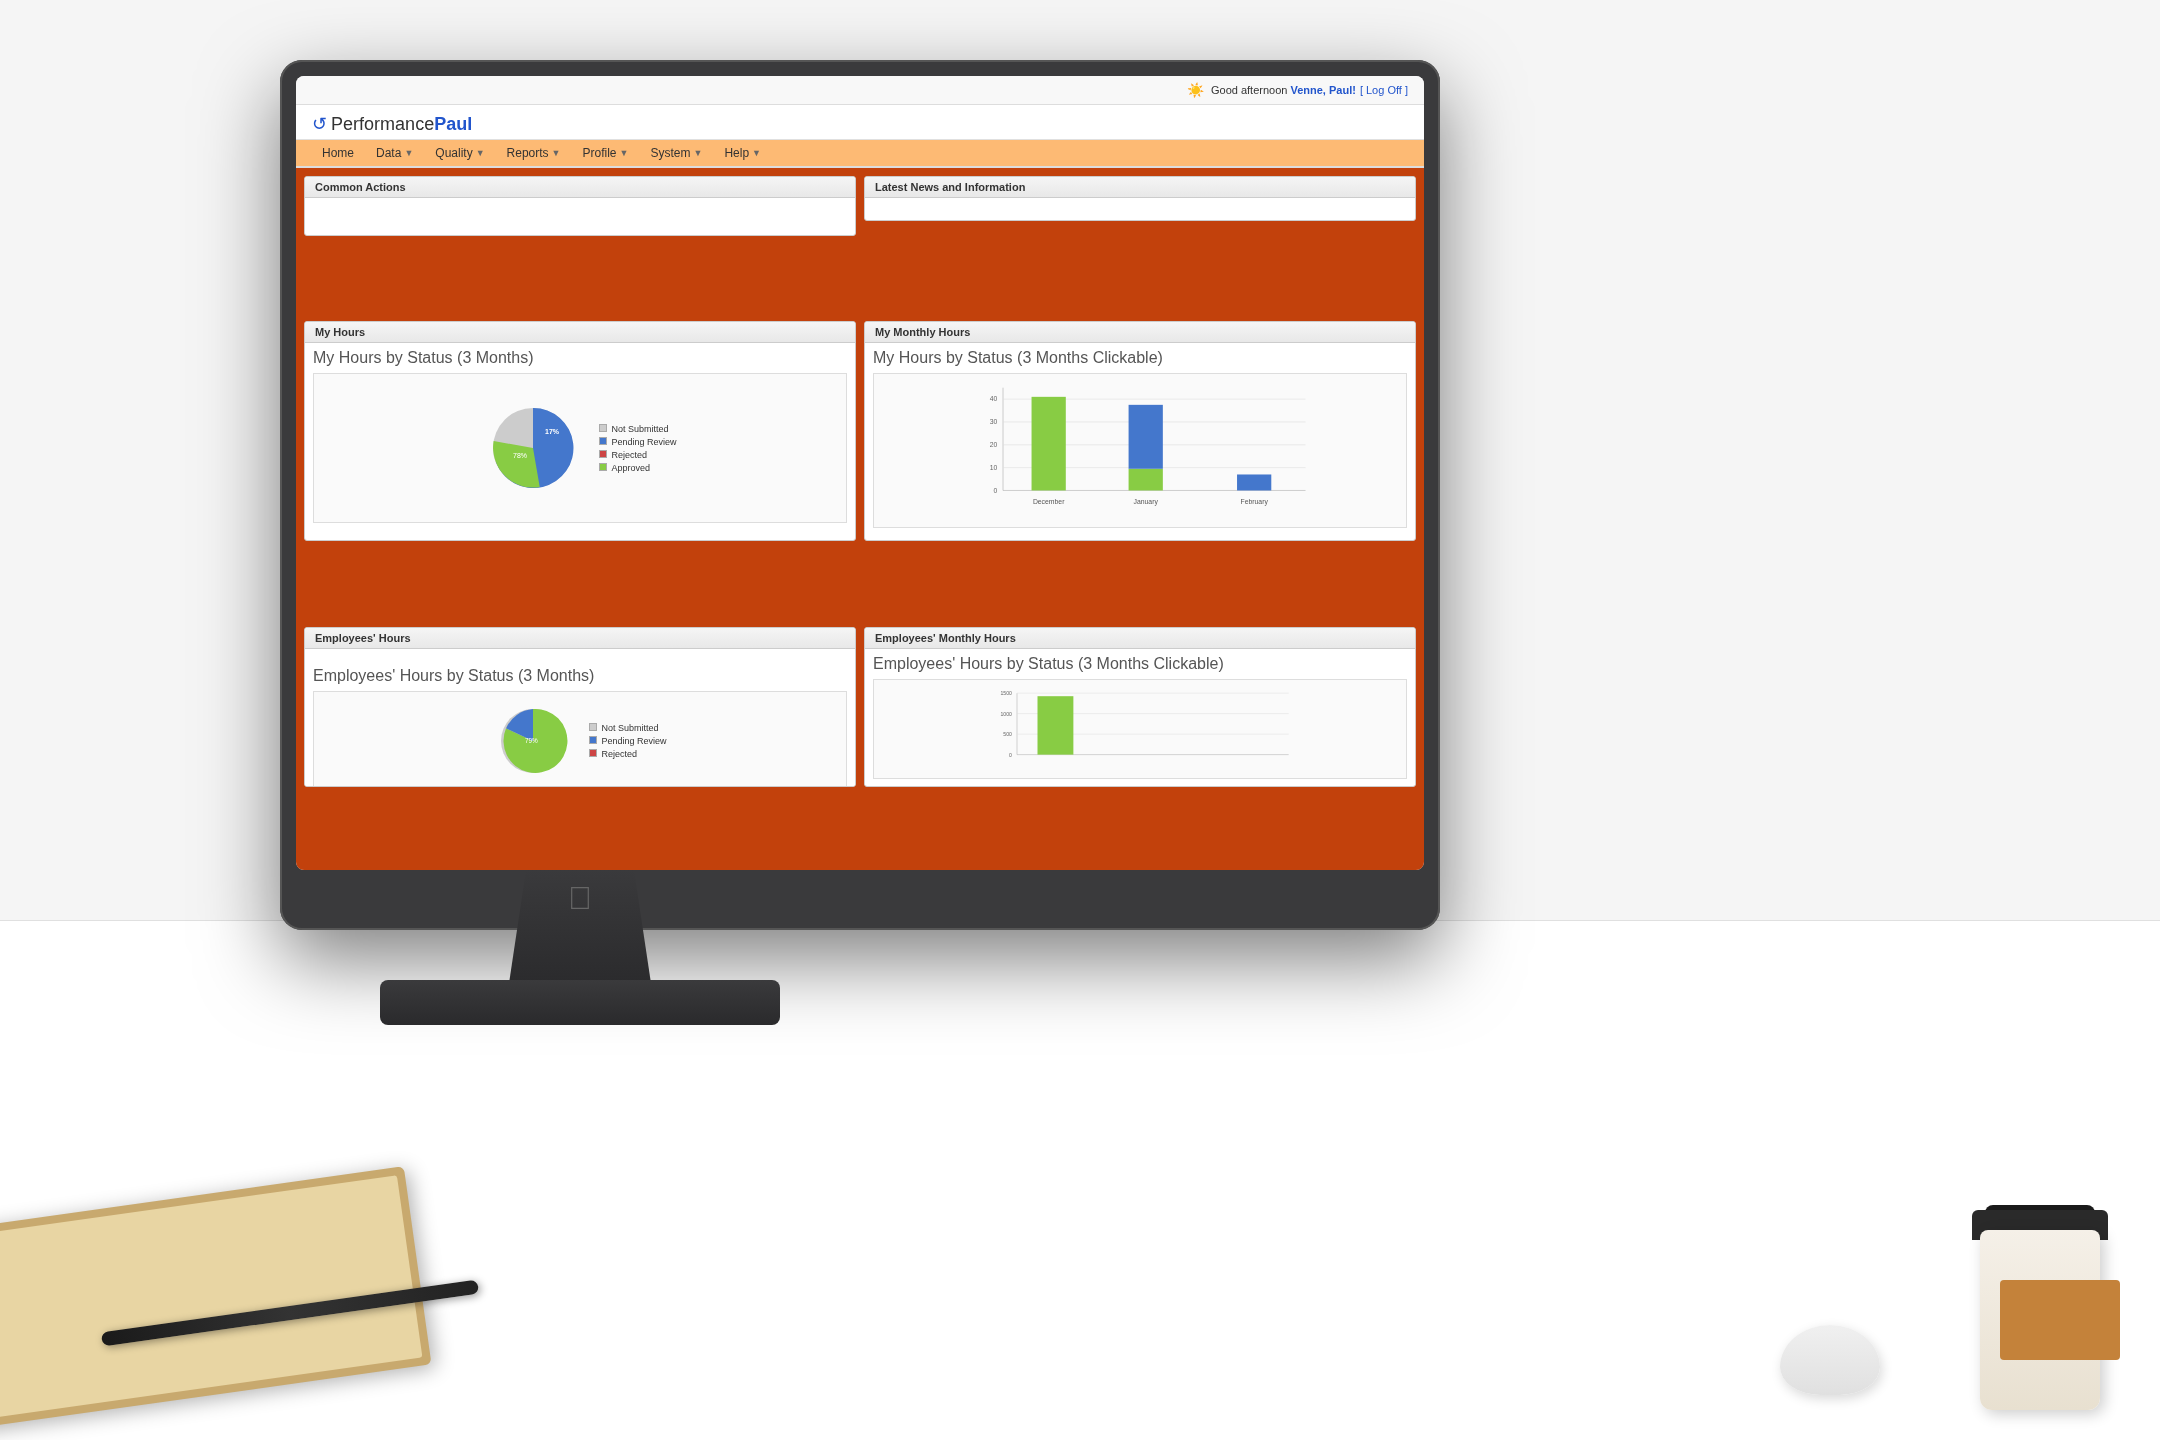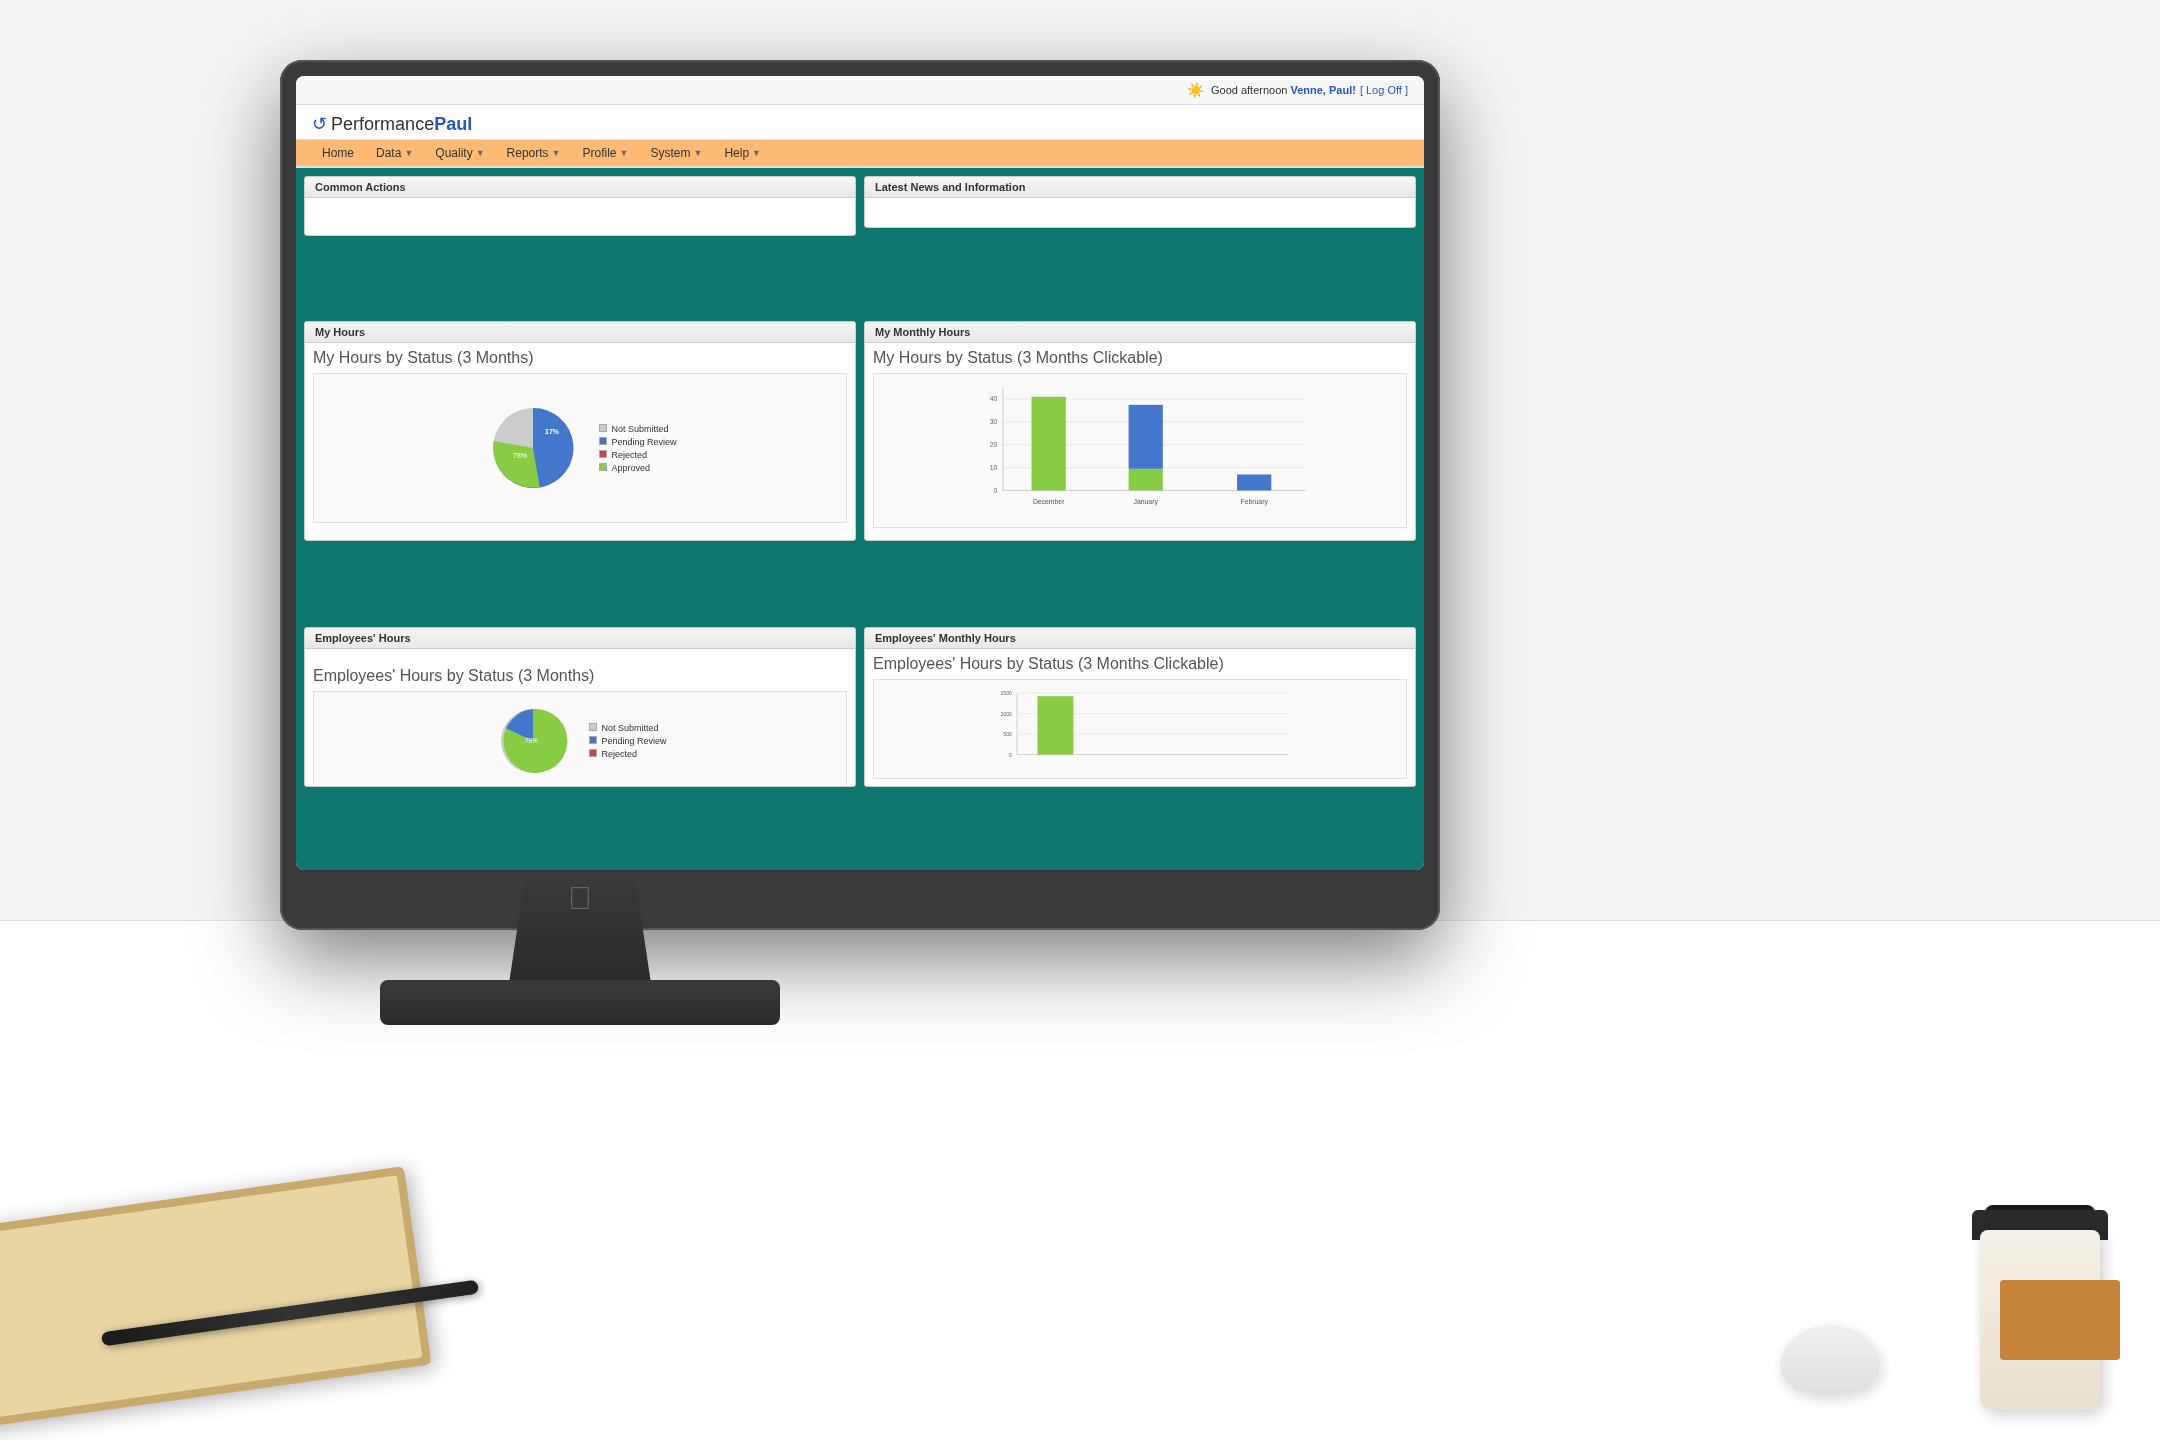--- a/index.html
+++ b/index.html
@@ -184,21 +184,21 @@
       gap: 3px;
     }
 
     .nav-dropdown-arrow {
       font-size: 9px;
       color: #666;
     }
 
     
     .main-content {
-      background: #0f766e;
+      background: #c2410c;
       padding: 8px;
       display: grid;
       grid-template-columns: 1fr 1fr;
       grid-template-rows: auto auto auto;
       gap: 8px;
       height: calc(100% - 90px);
       overflow: hidden;
     }
 
     
@@ -227,21 +227,21 @@
     .common-actions-panel {
       grid-column: 1;
       grid-row: 1;
       height: 60px;
     }
 
     
     .news-panel {
       grid-column: 2;
       grid-row: 1;
-      height: 52px;
+      height: 45px;
     }
 
     
     .my-hours-panel {
       grid-column: 1;
       grid-row: 2;
       height: 220px;
     }
 
     

